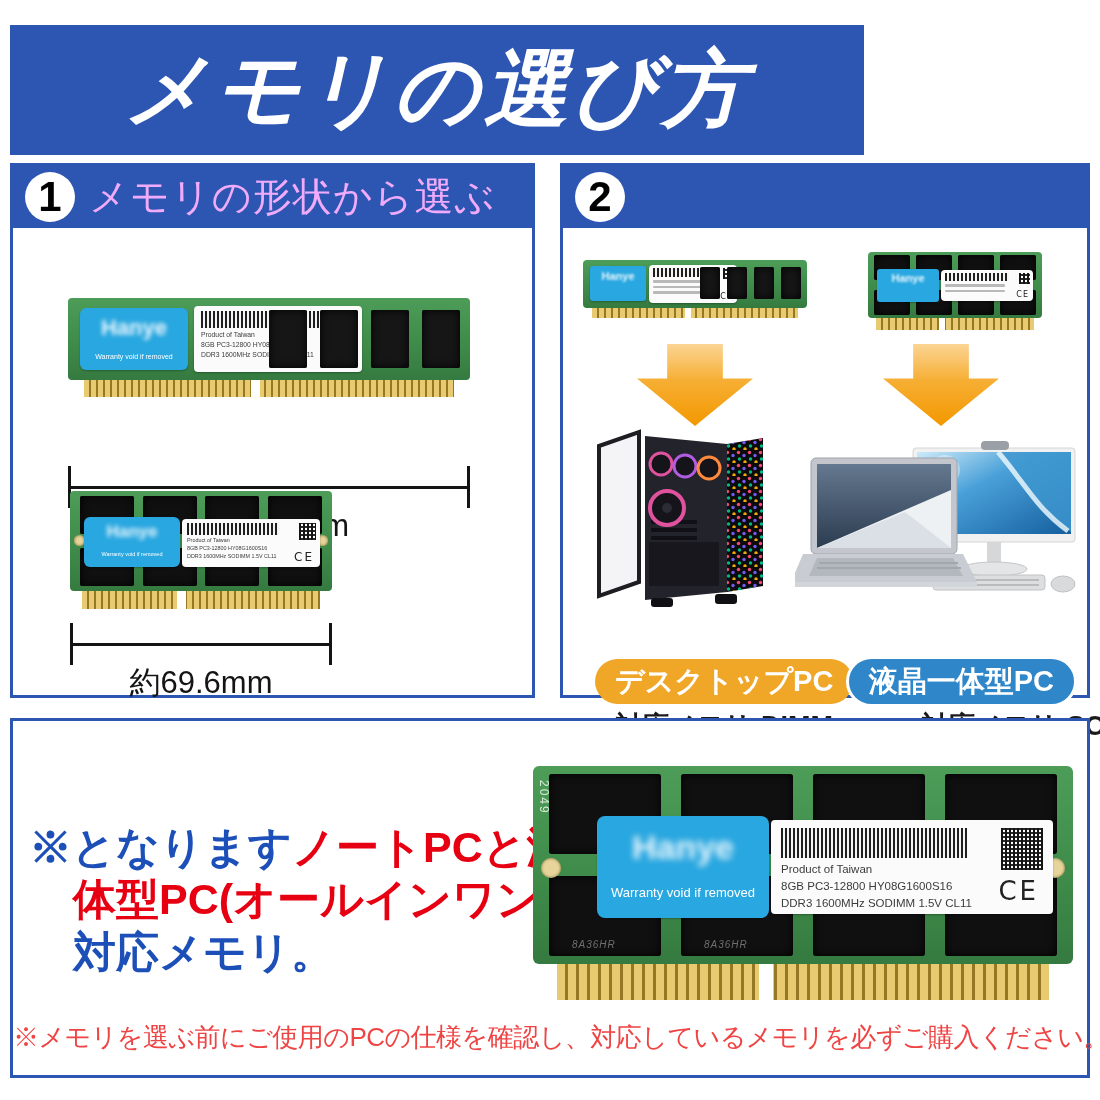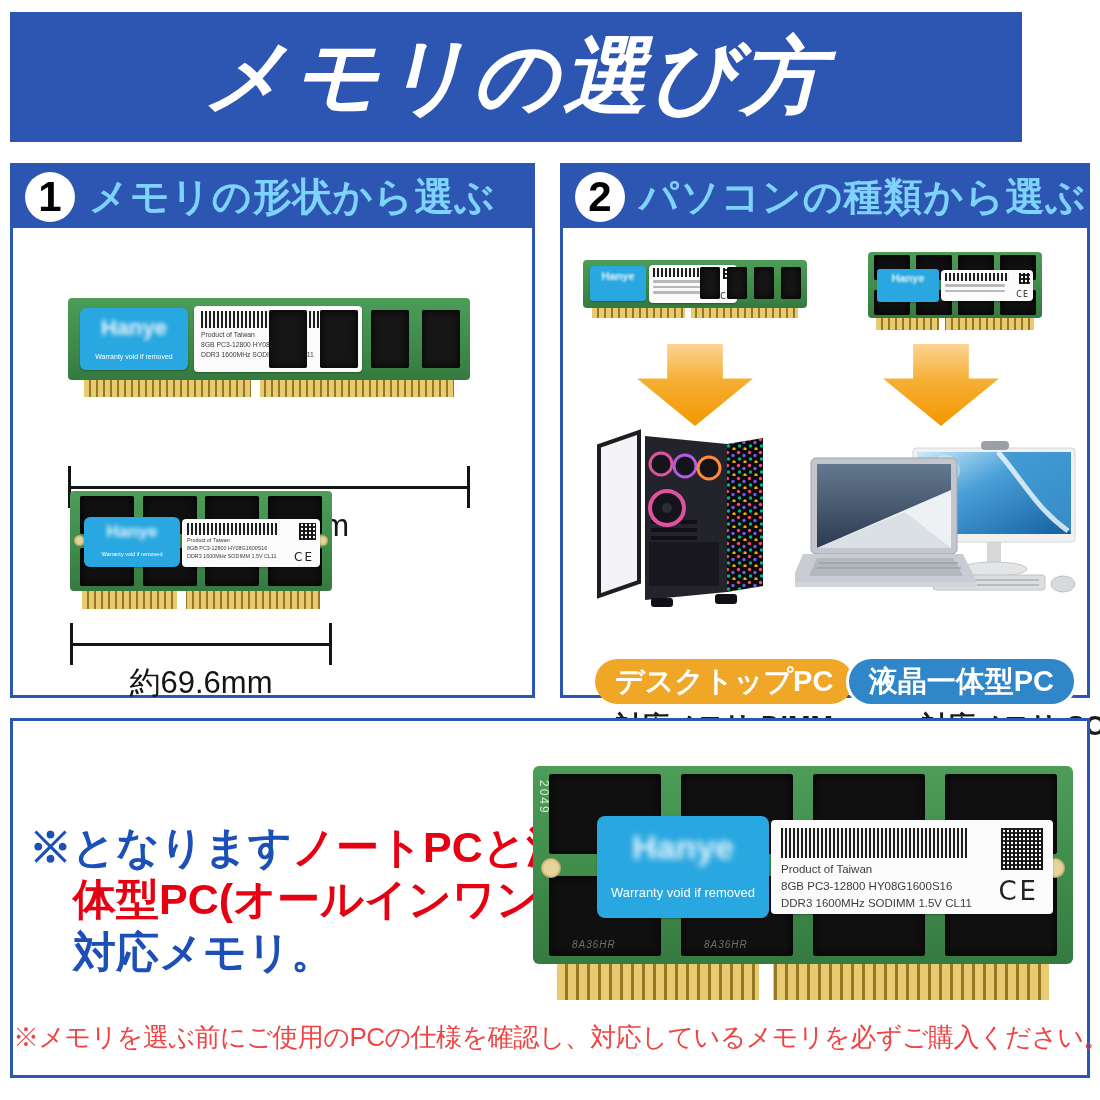--- a/index.html
+++ b/index.html
@@ -3,21 +3,21 @@
 <meta charset="utf-8">
 <style>
   html,body { margin:0; padding:0; background:#fff; }
   .page {
     position:relative; width:1100px; height:1100px; background:#ffffff;
     font-family:"Liberation Sans", sans-serif; overflow:hidden;
   }
 
   
   .banner {
-    position:absolute; left:10px; top:12px; width:1012px; height:130px;
+    position:absolute; left:10px; top:25px; width:854px; height:130px;
     background:var(--main-blue,#2d55b2);
     display:flex; align-items:center; justify-content:center;
   }
   .banner h1 {
     margin:0; color:#fff; font-size:84px; font-weight:bold; font-style:italic;
     letter-spacing:4px; white-space:nowrap;
   }
 
   
   .panel {
@@ -28,21 +28,21 @@
   .panel.p-right { left:560px; width:530px; }
   .panel-header {
     height:62px; background:var(--main-blue,#2d55b2);
     display:flex; align-items:center; gap:14px; padding-left:12px;
   }
   .num-circle {
     width:50px; height:50px; border-radius:50%; background:#fff; color:#000;
     font-size:42px; font-weight:bold; display:flex; align-items:center; justify-content:center;
     flex:0 0 auto; line-height:1;
   }
-  .panel-title { color:#7dd3fc; font-size:39px; font-weight:bold; white-space:nowrap; letter-spacing:1px; }
+  .panel-title { color:#f0abfc; font-size:39px; font-weight:normal; white-space:nowrap; letter-spacing:1px; }
   .panel-body { position:relative; width:100%; height:calc(100% - 62px); }
 
   
   .module { position:absolute; }
   .pcb {
     position:relative; border-radius:4px; overflow:hidden;
     background:linear-gradient(180deg,#4d9c58,var(--pcb-green,#3f8c4a) 55%,#357a40);
   }
   .pins {
     position:relative; margin:0 16px; 
@@ -305,21 +305,20 @@
       <div class="dim-group dim-sodimm">
         <div class="dim-line"></div>
         <div class="dim-label">約69.6mm</div>
       </div>
     </div>
   </section>
 
   <section class="panel p-right">
     <div class="panel-header">
       <span class="num-circle">2</span>
-      <span class="panel-title">パソコンの種類から選ぶ</span>
     </div>
     <div class="panel-body">
 
       <div class="module dimm-mini">
         <div class="pcb">
           <div class="blue-label">
             <div class="brand">Hanye</div>
           </div>
           <div class="white-label">
             <div class="barcode"></div>

